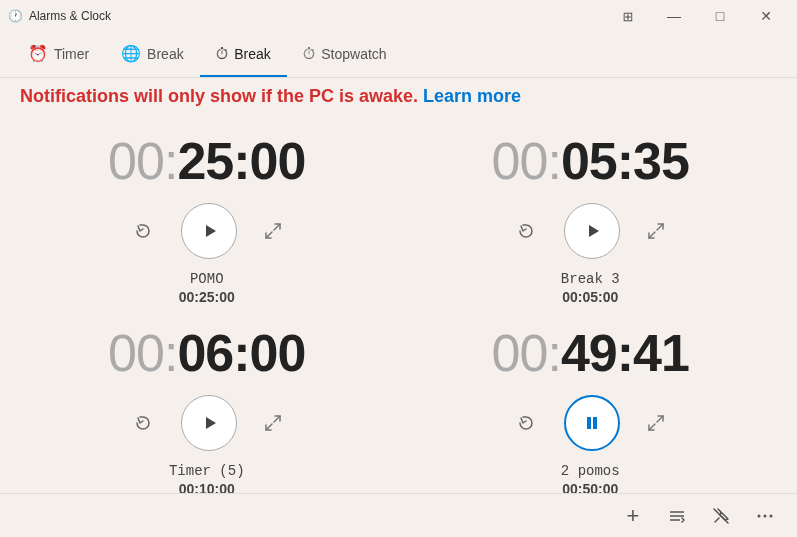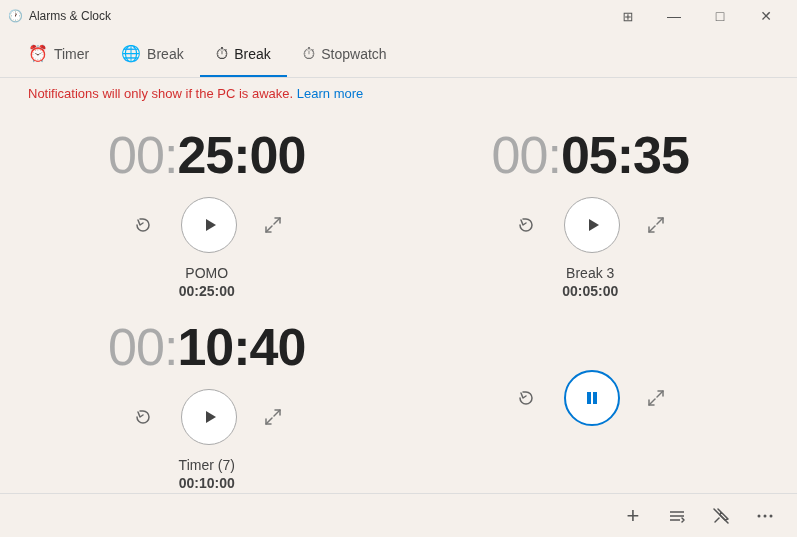--- a/index.html
+++ b/index.html
@@ -73,24 +73,25 @@
     .nav-tab.active {
       color: #222;
       border-bottom: 2px solid #0078d4;
       font-weight: 500;
     }
     .tab-icon { font-size: 16px; }
 
     
     .notification-bar {
       background: #f5f0eb;
-      padding: 8px 28px;
-      font-size: 13px;
+      padding: 8px 20px;
+      font-size: 18px;
       color: #d32f2f;
       flex-shrink: 0;
+      font-weight: bold;
     }
     .notification-bar a {
       color: #0078d4;
       text-decoration: none;
     }
 
     
     .main-content {
       flex: 1;
       padding: 8px 16px 0 16px;
@@ -182,20 +183,21 @@
     }
 
     .timer-label {
       text-align: center;
       font-size: 14px;
       color: #444;
     }
     .timer-label .name {
       font-weight: 400;
       margin-bottom: 2px;
+      font-family: Liberation Mono, monospace;
     }
     .timer-label .time {
       font-weight: 700;
       font-size: 14px;
     }
 
     
     .bottom-toolbar {
       display: flex;
       align-items: center;
@@ -321,21 +323,21 @@
       </button>
     </div>
     <div class="timer-label">
       <div class="name">Break 3</div>
       <div class="time">00:05:00</div>
     </div>
   </div>
 
   <div class="timer-card">
     <div class="timer-display">
-      <span class="hours">00:</span><span class="minutes">10:40</span>
+      <span class="hours">00:</span><span class="minutes">06:00</span>
     </div>
     <div class="timer-controls">
       <button class="ctrl-btn">
         <svg width="18" height="18" viewBox="0 0 18 18" fill="none">
           <path d="M3 9a6 6 0 106-6H6" stroke="#666" stroke-width="1.5" fill="none" stroke-linecap="round"></path>
           <polyline points="4,4 6,9 9,7" stroke="#666" stroke-width="1.5" fill="none" stroke-linecap="round" stroke-linejoin="round"></polyline>
         </svg>
       </button>
       <button class="play-btn">
         <svg width="20" height="20" viewBox="0 0 20 20">
@@ -345,26 +347,29 @@
       <button class="expand-btn">
         <svg width="18" height="18" viewBox="0 0 18 18" fill="none">
           <polyline points="2,11 2,16 7,16" stroke="#777" stroke-width="1.5" fill="none" stroke-linecap="round" stroke-linejoin="round"></polyline>
           <polyline points="16,7 16,2 11,2" stroke="#777" stroke-width="1.5" fill="none" stroke-linecap="round" stroke-linejoin="round"></polyline>
           <line x1="2" y1="16" x2="8" y2="10" stroke="#777" stroke-width="1.5" stroke-linecap="round"></line>
           <line x1="16" y1="2" x2="10" y2="8" stroke="#777" stroke-width="1.5" stroke-linecap="round"></line>
         </svg>
       </button>
     </div>
     <div class="timer-label">
-      <div class="name">Timer (7)</div>
+      <div class="name">Timer (5)</div>
       <div class="time">00:10:00</div>
     </div>
   </div>
 
   <div class="timer-card">
+    <div class="timer-display">
+      <span class="hours">00:</span><span class="minutes">49:41</span>
+    </div>
     <div class="timer-controls">
       <button class="ctrl-btn">
         <svg width="18" height="18" viewBox="0 0 18 18" fill="none">
           <path d="M3 9a6 6 0 106-6H6" stroke="#666" stroke-width="1.5" fill="none" stroke-linecap="round"></path>
           <polyline points="4,4 6,9 9,7" stroke="#666" stroke-width="1.5" fill="none" stroke-linecap="round" stroke-linejoin="round"></polyline>
         </svg>
       </button>
       <button class="play-btn active">
         <svg width="20" height="20" viewBox="0 0 20 20">
           <rect x="5" y="4" width="4" height="12" fill="#0078d4"></rect>
@@ -372,20 +377,24 @@
         </svg>
       </button>
       <button class="expand-btn">
         <svg width="18" height="18" viewBox="0 0 18 18" fill="none">
           <polyline points="2,11 2,16 7,16" stroke="#777" stroke-width="1.5" fill="none" stroke-linecap="round" stroke-linejoin="round"></polyline>
           <polyline points="16,7 16,2 11,2" stroke="#777" stroke-width="1.5" fill="none" stroke-linecap="round" stroke-linejoin="round"></polyline>
           <line x1="2" y1="16" x2="8" y2="10" stroke="#777" stroke-width="1.5" stroke-linecap="round"></line>
           <line x1="16" y1="2" x2="10" y2="8" stroke="#777" stroke-width="1.5" stroke-linecap="round"></line>
         </svg>
       </button>
+    </div>
+    <div class="timer-label">
+      <div class="name">2 pomos</div>
+      <div class="time">00:50:00</div>
     </div>
   </div>
 
 </div>
 
 <div class="bottom-toolbar">
   <button class="toolbar-btn" style="font-size:22px;font-weight:300;color:#555;">+</button>
   <button class="toolbar-btn">
     <svg width="20" height="20" viewBox="0 0 20 20" fill="none">
       <line x1="3" y1="6" x2="17" y2="6" stroke="#555" stroke-width="1.5"></line>

